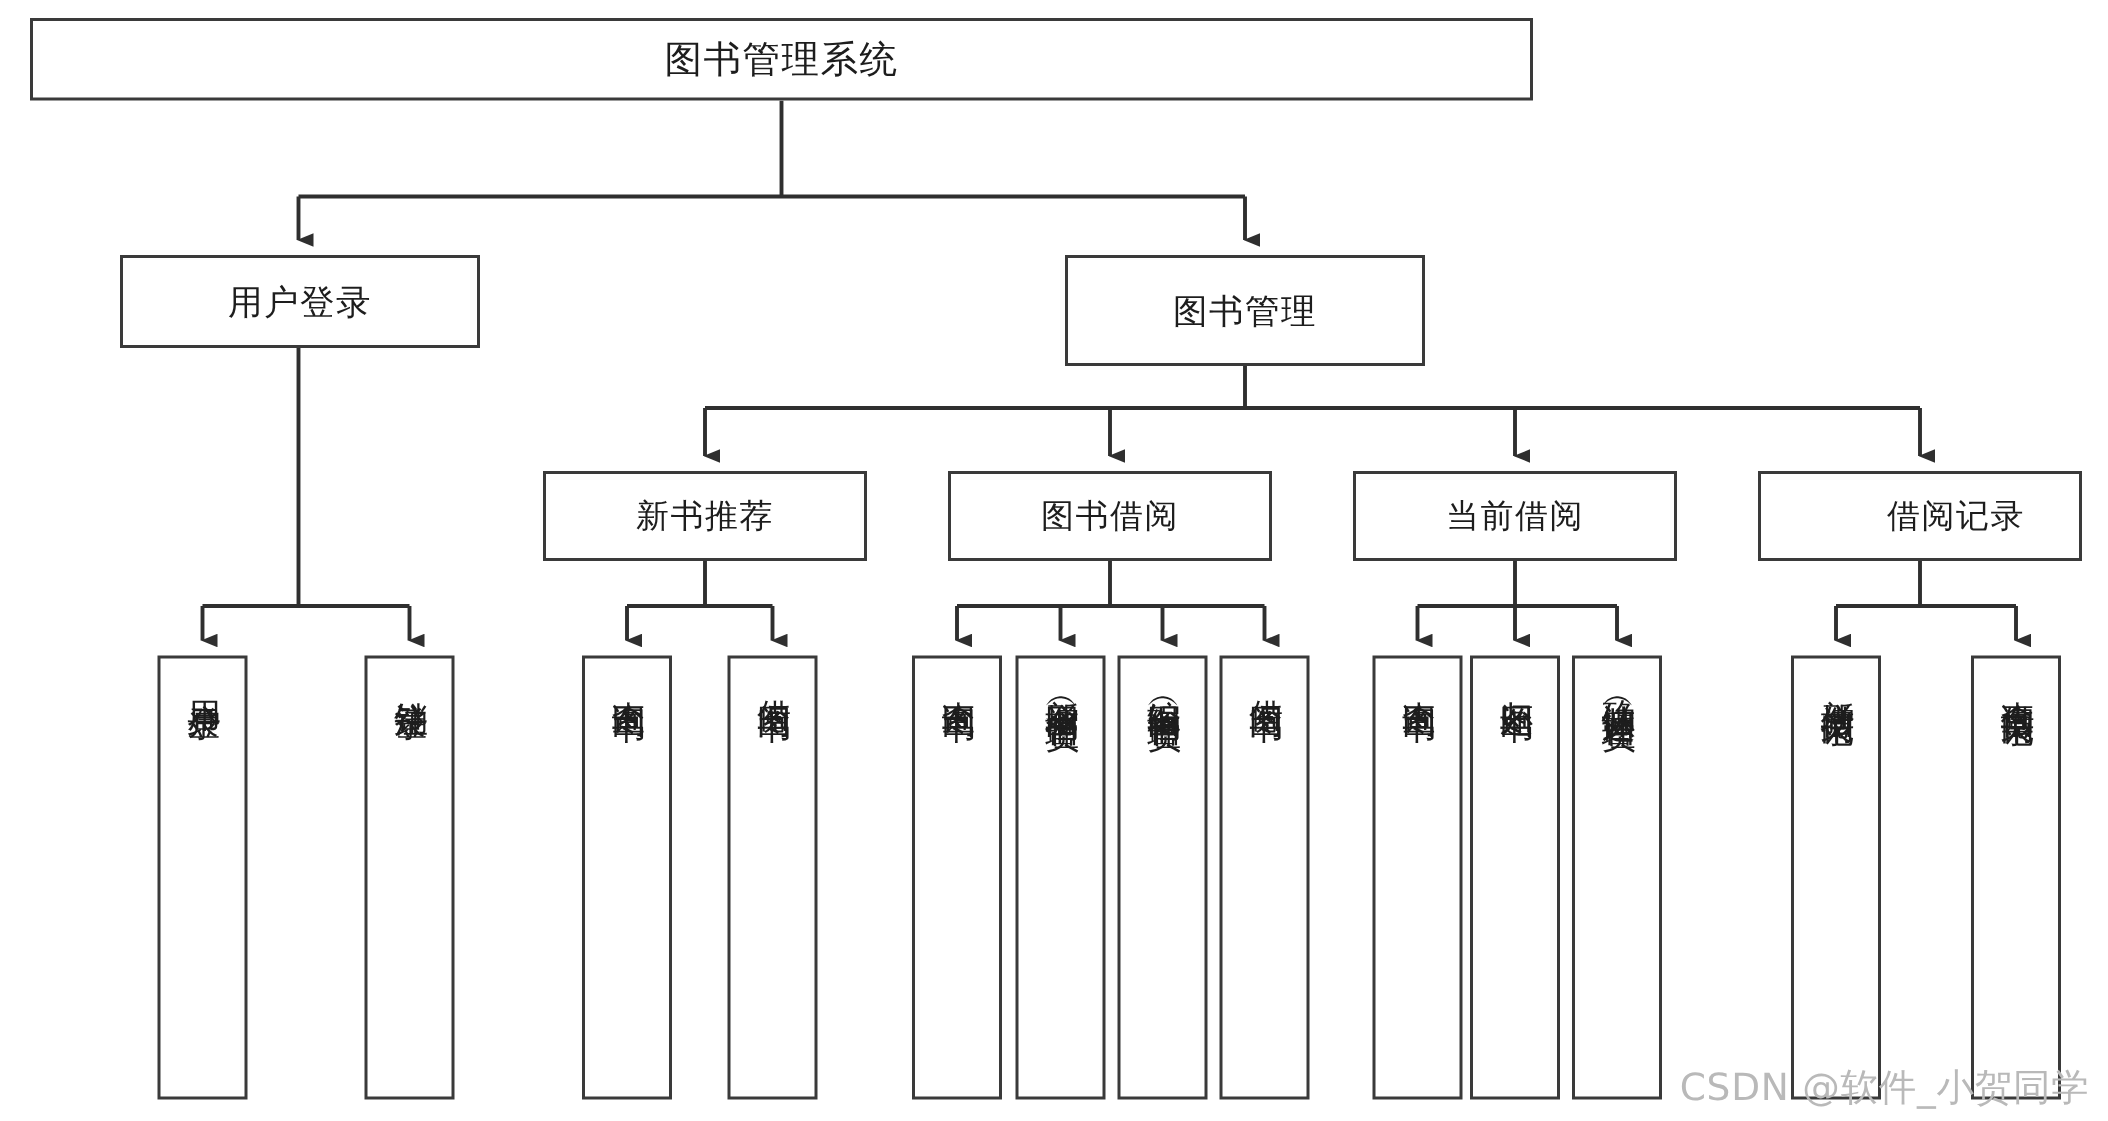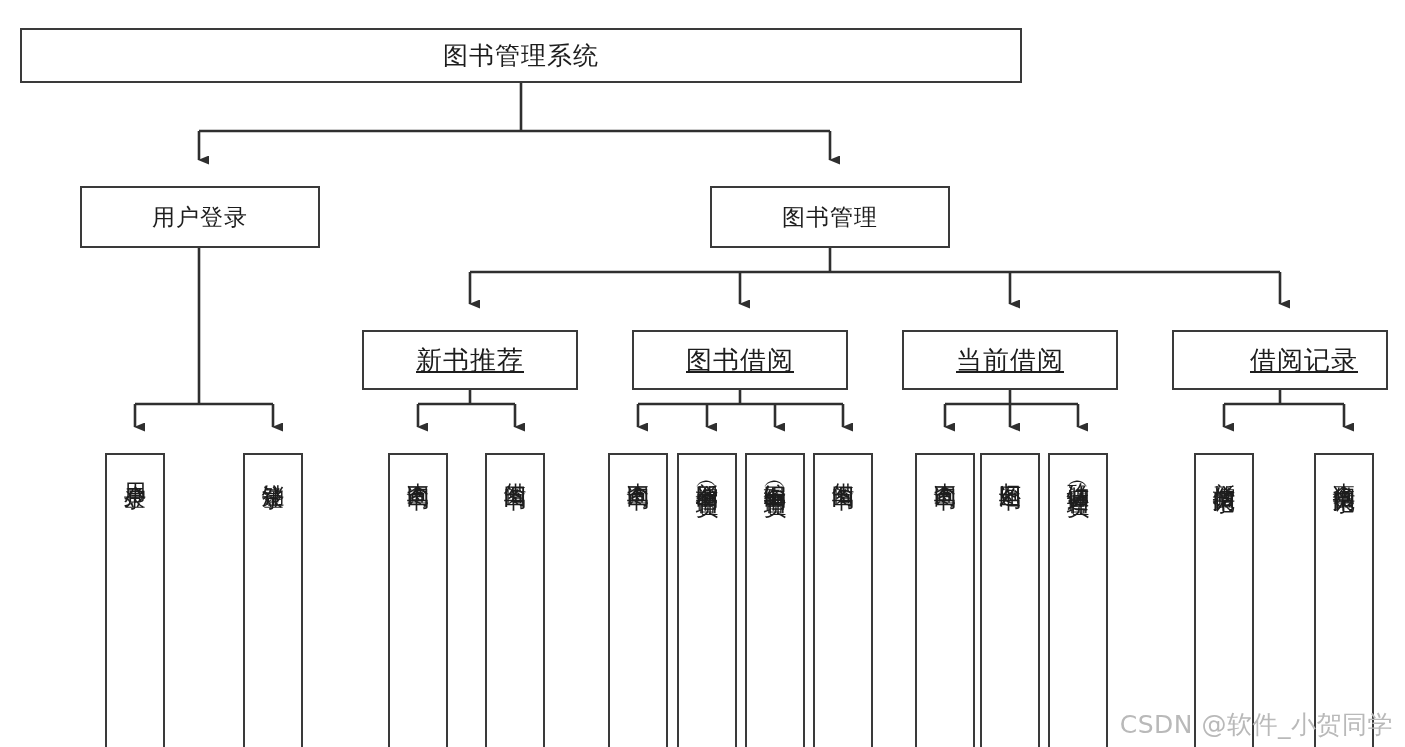--- a/index.html
+++ b/index.html
@@ -23,34 +23,32 @@
   .node{
     position:absolute;
     box-sizing:border-box;
     background:#ffffff;
     border:2.5px solid #3a3a3a;
     display:flex;
     align-items:center;
     justify-content:center;
     color:#1d1d1d;
     text-align:center;
-    margin-top:16px;
   }
   .node.root{
     font-size:25px;
     letter-spacing:1px;
   }
   .node.lvl2{
     font-size:23px;
     letter-spacing:1px;
   }
   .node.lvl3{
-    font-size:26px;
+    font-size:22px;
     letter-spacing:1px;
-    text-decoration:underline;
   }
   .node.leaf{
     font-size:22.5px;
     letter-spacing:2px;
     padding-top:10px;
     align-items:flex-start;
     justify-content:center;
   }
   .vtext{
     writing-mode:vertical-rl;
@@ -127,21 +125,21 @@
     </g>
   </svg>
 
   <div class="node root" style="left:20px;top:12px;width:1002px;height:55px;">
     <span>图书管理系统</span>
   </div>
 
   <div class="node lvl2" style="left:80px;top:170px;width:240px;height:62px;">
     <span>用户登录</span>
   </div>
-  <div class="node lvl2" style="left:710px;top:170px;width:240px;height:62px;">
+  <div class="node lvl2" style="left:710px;top:170px;width:240px;height:74px;">
     <span>图书管理</span>
   </div>
 
   <div class="node lvl3" style="left:362px;top:314px;width:216px;height:60px;">
     <span>新书推荐</span>
   </div>
   <div class="node lvl3" style="left:902px;top:314px;width:216px;height:60px;">
     <span>当前借阅</span>
   </div>
   <div class="node lvl3" style="left:632px;top:314px;width:216px;height:60px;">

